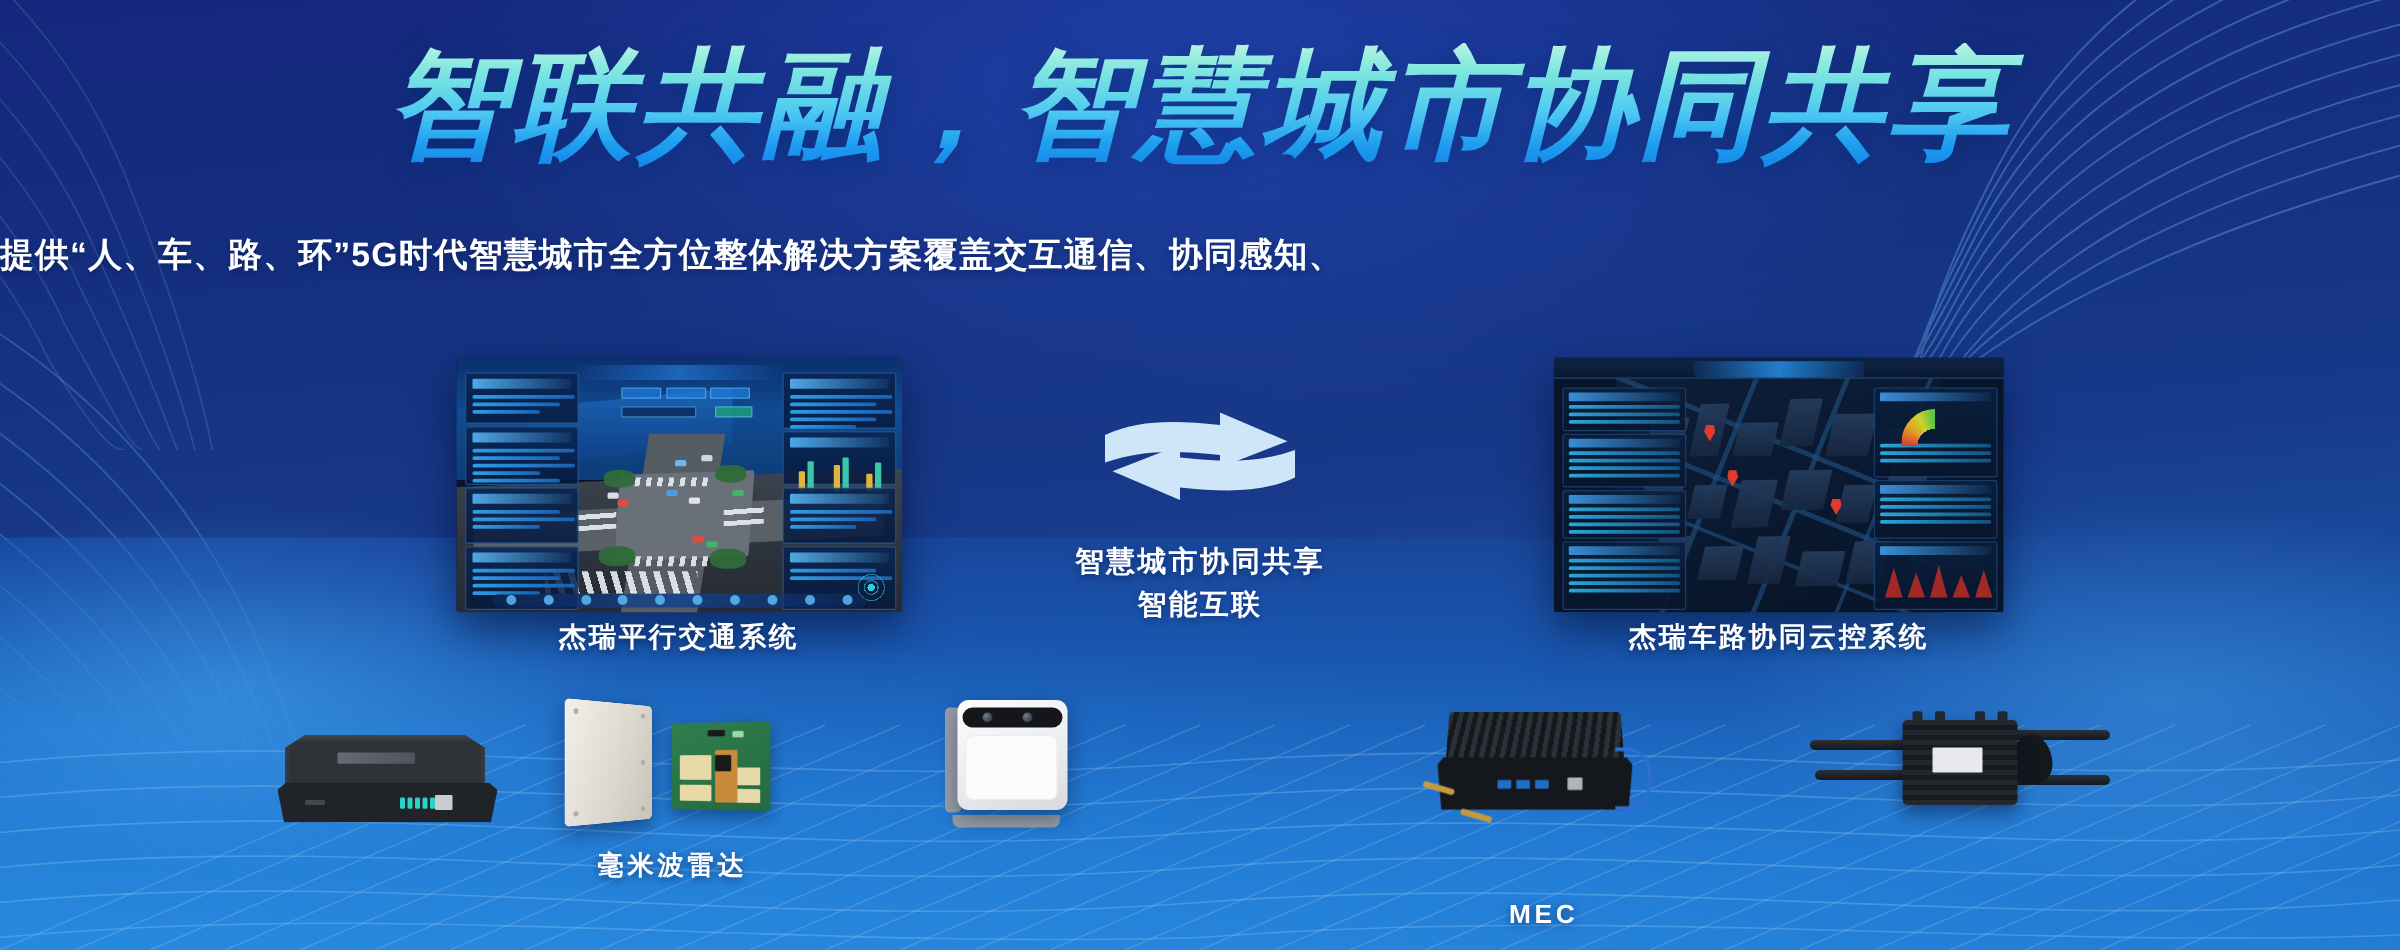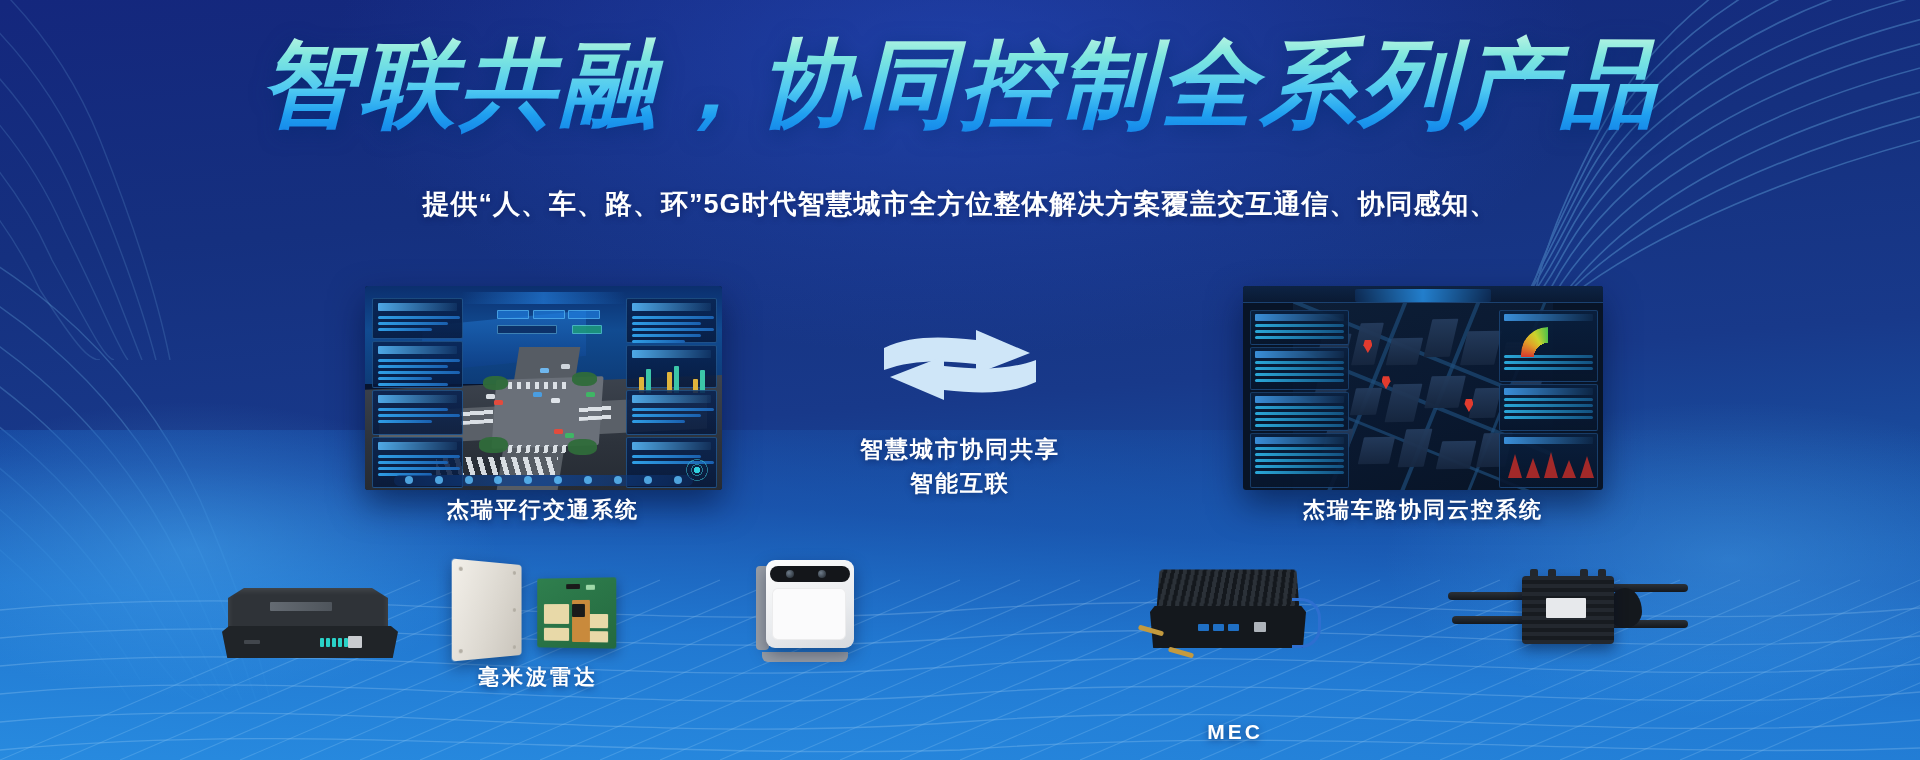--- a/index.html
+++ b/index.html
@@ -34,21 +34,21 @@
     font-size:96px;line-height:1.05;font-weight:900;letter-spacing:4px;
     font-family:"DejaVu Sans","Liberation Sans",sans-serif;
     font-style:italic;
     background:linear-gradient(180deg,#b9f4e2 0%,#7fe7df 22%,#4fc9f2 55%,#1f9ff0 80%,#1484e8 100%);
     -webkit-background-clip:text;background-clip:text;color:transparent;
     -webkit-text-fill-color:transparent;
     filter:drop-shadow(0 4px 10px rgba(0,40,110,.55));
     white-space:nowrap;
   }
   
-  .subtitle{position:absolute;left:0;top:182px;width:1920px;text-align:center;color:#ffffff;
+  .subtitle{position:absolute;left:0;top:182px;width:1920px;text-align:left;color:#ffffff;
     font-size:27px;line-height:44px;font-weight:700;letter-spacing:1px;
     text-shadow:0 2px 6px rgba(0,20,70,.45);}
   .subtitle div{width:100%;}
 
   
   .screen{position:absolute;border-radius:3px;overflow:hidden;
     box-shadow:0 14px 34px rgba(2,14,50,.55);}
   .screen-left{left:365px;top:286px;width:357px;height:204px;}
   .screen-right{left:1243px;top:286px;width:360px;height:204px;}
   .screen-caption{position:absolute;width:420px;text-align:center;color:#fff;
@@ -286,21 +286,21 @@
       <path d="M0,178 C320,148 620,204 960,178 C1300,152 1620,204 1920,176"></path>
       <path d="M0,206 C320,176 620,232 960,206 C1300,180 1620,232 1920,204"></path>
       <path d="M0,234 C320,204 620,260 960,234 C1300,208 1620,260 1920,232"></path>
       <path d="M0,262 C320,232 620,288 960,262 C1300,236 1620,288 1920,260"></path>
       <path d="M0,290 C320,260 620,300 960,290 C1300,264 1620,300 1920,288"></path>
     </g>
   </svg>
   <div class="glow-l"></div>
   <div class="glow-r"></div>
 
-  <div class="headline">智联共融，协同控制全系列产品</div>
+  <div class="headline">智联共融，智慧城市协同共享</div>
 
   <div class="subtitle">
     <div>提供“人、车、路、环”5G时代智慧城市全方位整体解决方案覆盖交互通信、协同感知、</div>
   </div>
 
   <div class="screen screen-left">
     <div class="sl">
       <div class="sl-sky"></div>
       <div class="sl-water"></div>
       <div class="sl-ground"></div>
@@ -541,21 +541,21 @@
       <div class="pcb-pad" style="left:7px;top:26px;width:26px;height:20px;"></div>
       <div class="pcb-pad" style="left:7px;top:50px;width:26px;height:13px;"></div>
       <div class="pcb-pad" style="left:48px;top:36px;width:24px;height:14px;"></div>
       <div class="pcb-pad" style="left:48px;top:53px;width:24px;height:11px;"></div>
       <div class="pcb-cu" style="left:36px;top:22px;width:18px;height:42px;"></div>
       <div class="pcb-chip" style="left:36px;top:26px;width:13px;height:13px;"></div>
       <div class="pcb-chip" style="left:30px;top:6px;width:14px;height:5px;"></div>
       <div class="pcb-pad" style="left:50px;top:7px;width:9px;height:5px;background:#9fd9a8;"></div>
     </div>
   </div>
-  <div class="prod-label" style="left:378px;top:663px;">毫米波雷达</div>
+  <div class="prod-label" style="left:378px;top:678px;">毫米波雷达</div>
 
   <div class="product cam">
     <div class="cam-brk"></div>
     <div class="cam-brk2"></div>
     <div class="cam-body"></div>
     <div class="cam-bar">
         <i style="left:16px;"></i>
         <i style="left:48px;"></i>
       </div>
     <div class="cam-face"></div>

